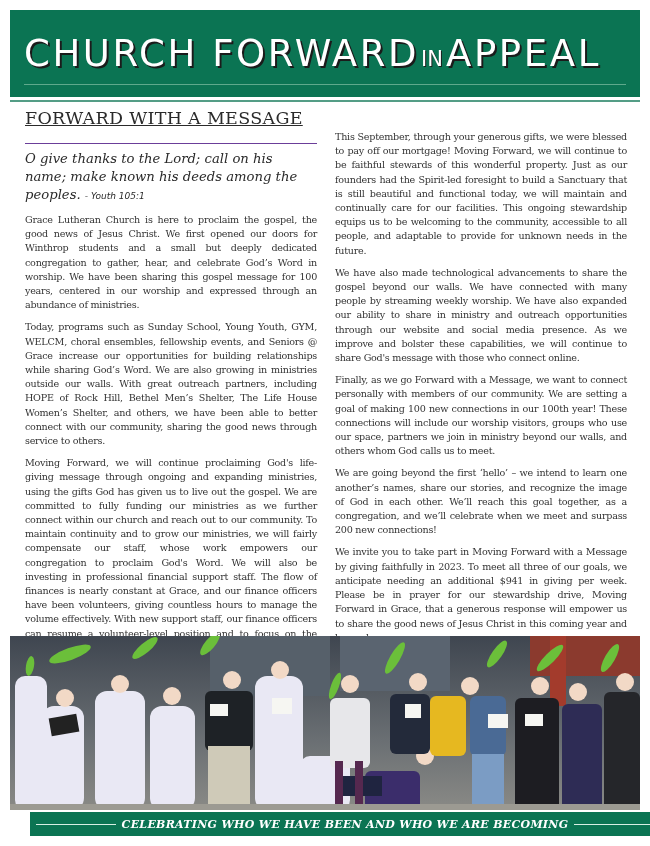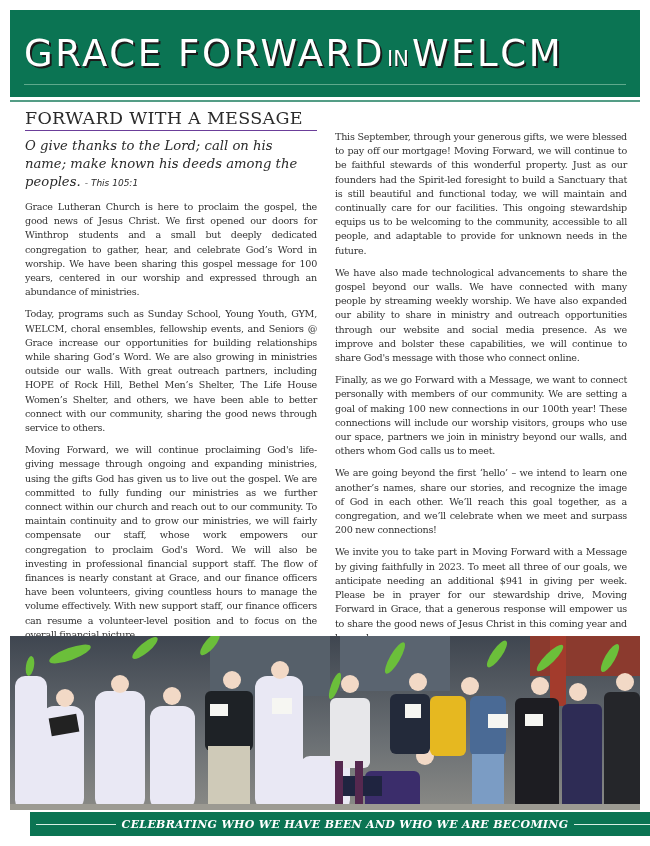--- a/index.html
+++ b/index.html
@@ -33,22 +33,22 @@
     .below-masthead-rule {
       position: absolute; left: 10px; top: 100px; width: 630px; height: 2px; background: #0b7453; opacity: 0.7;
     }
 
     .col { position: absolute; top: 108px; width: 292px; }
     .col.left { left: 25px; }
     .col.right { left: 335px; width: 292px; top: 122px; }
 
     .section-heading {
       font-family: "DejaVu Serif", serif; font-size: 17.5px; letter-spacing: 0.3px;
-      color: #2a2a2a; padding-bottom: 2px; border-bottom: 1.5px solid #6b3e99;
-      white-space: nowrap; font-weight: normal;
+      color: #2a2a2a; padding-bottom: 15px; border-bottom: 1.5px solid #6b3e99;
+      white-space: nowrap; font-weight: normal; text-decoration: underline;
     }
     .verse {
       margin-top: 6px; font-family: "DejaVu Serif", serif; font-style: italic;
       font-size: 13.2px; line-height: 18px; color: #2a2a2a;
     }
     .verse .ref { font-family: "DejaVu Sans", sans-serif; font-size: 9px; font-style: italic; }
 
     .para {
       font-family: "DejaVu Serif", serif; font-size: 9.6px; line-height: 14.2px;
       color: #333333; text-align: justify; margin-top: 8px; letter-spacing: -0.25px;
@@ -68,30 +68,30 @@
     .footer-banner .line { flex: 1; height: 1px; background: #d8efe4; margin: 0 6px; }
     .footer-banner .text {
       font-family: "DejaVu Serif", serif; font-style: italic; font-weight: bold;
       font-size: 11px; letter-spacing: 0.3px; color: #ffffff; white-space: nowrap;
     }
   </style>
 </head>
 <body>
 
 <header class="masthead">
-  <h1 class="masthead-title"><span>GRACE FORWARD</span><span class="small-in">IN</span><span>WELCM</span></h1>
+  <h1 class="masthead-title"><span>CHURCH FORWARD</span><span class="small-in">IN</span><span>APPEAL</span></h1>
   <div class="masthead-rule"></div>
   <div class="masthead-sub left">STEWARDSHIP APPEAL 2023</div>
   <div class="masthead-sub right">GRACE LUTHERAN CHURCH</div>
 </header>
 <div class="below-masthead-rule"></div>
 
 <section class="col left">
   <h2 class="section-heading">FORWARD WITH A MESSAGE</h2>
-  <p class="verse"><span>O give thanks to the Lord; call on his name; make known his deeds among the peoples.</span> <span class="ref">- This 105:1</span></p>
+  <p class="verse"><span>O give thanks to the Lord; call on his name; make known his deeds among the peoples.</span> <span class="ref">- Youth 105:1</span></p>
   <p class="para">Grace Lutheran Church is here to proclaim the gospel, the good news of Jesus Christ. We first opened our doors for Winthrop students and a small but deeply dedicated congregation to gather, hear, and celebrate God’s Word in worship. We have been sharing this gospel message for 100 years, centered in our worship and expressed through an abundance of ministries.</p>
   <p class="para">Today, programs such as Sunday School, Young Youth, GYM, WELCM, choral ensembles, fellowship events, and Seniors @ Grace increase our opportunities for building relationships while sharing God’s Word. We are also growing in ministries outside our walls. With great outreach partners, including HOPE of Rock Hill, Bethel Men’s Shelter, The Life House Women’s Shelter, and others, we have been able to better connect with our community, sharing the good news through service to others.</p>
   <p class="para">Moving Forward, we will continue proclaiming God's life-giving message through ongoing and expanding ministries, using the gifts God has given us to live out the gospel. We are committed to fully funding our ministries as we further connect within our church and reach out to our community. To maintain continuity and to grow our ministries, we will fairly compensate our staff, whose work empowers our congregation to proclaim God's Word. We will also be investing in professional financial support staff. The flow of finances is nearly constant at Grace, and our finance officers have been volunteers, giving countless hours to manage the volume effectively. With new support staff, our finance officers can resume a volunteer-level position and to focus on the overall financial picture.</p>
 </section>
 
 <section class="col right">
   <p class="para">This September, through your generous gifts, we were blessed to pay off our mortgage! Moving Forward, we will continue to be faithful stewards of this wonderful property. Just as our founders had the Spirit-led foresight to build a Sanctuary that is still beautiful and functional today, we will maintain and continually care for our facilities. This ongoing stewardship equips us to be welcoming to the community, accessible to all people, and adaptable to provide for unknown needs in the future.</p>
   <p class="para">We have also made technological advancements to share the gospel beyond our walls.  We have connected with many people by streaming weekly worship. We have also expanded our ability to share in ministry and outreach opportunities through our website and social media presence. As we improve and bolster these capabilities, we will continue to share God's message with those who connect online.</p>
   <p class="para">Finally, as we go Forward with a Message, we want to connect personally with members of our community. We are setting a goal of making 100 new connections in our 100th year! These connections will include our worship visitors, groups who use our space, partners we join in ministry beyond our walls, and others whom God calls us to meet.</p>
   <p class="para">We are going beyond the first ‘hello’ – we intend to learn one another’s names, share our stories, and recognize the image of God in each other. We’ll reach this goal together, as a congregation, and we’ll celebrate when we meet and surpass 200 new connections!</p>

